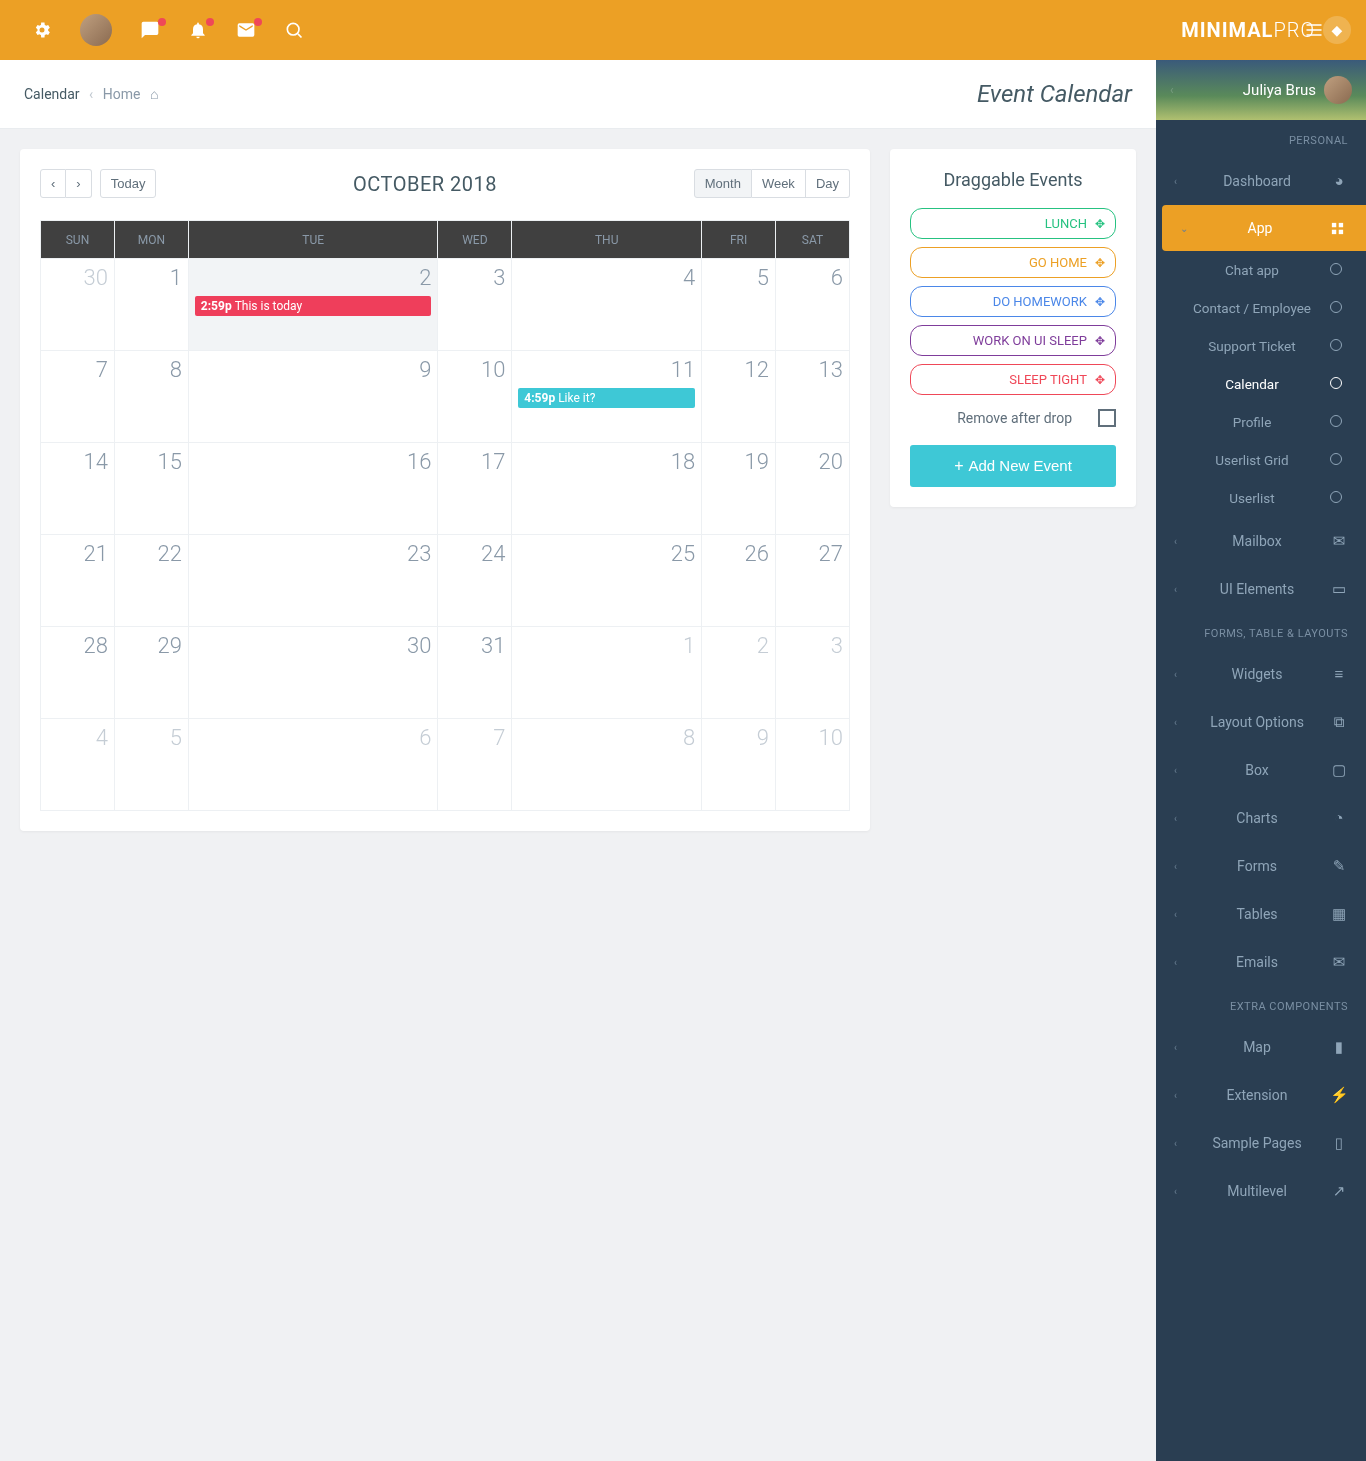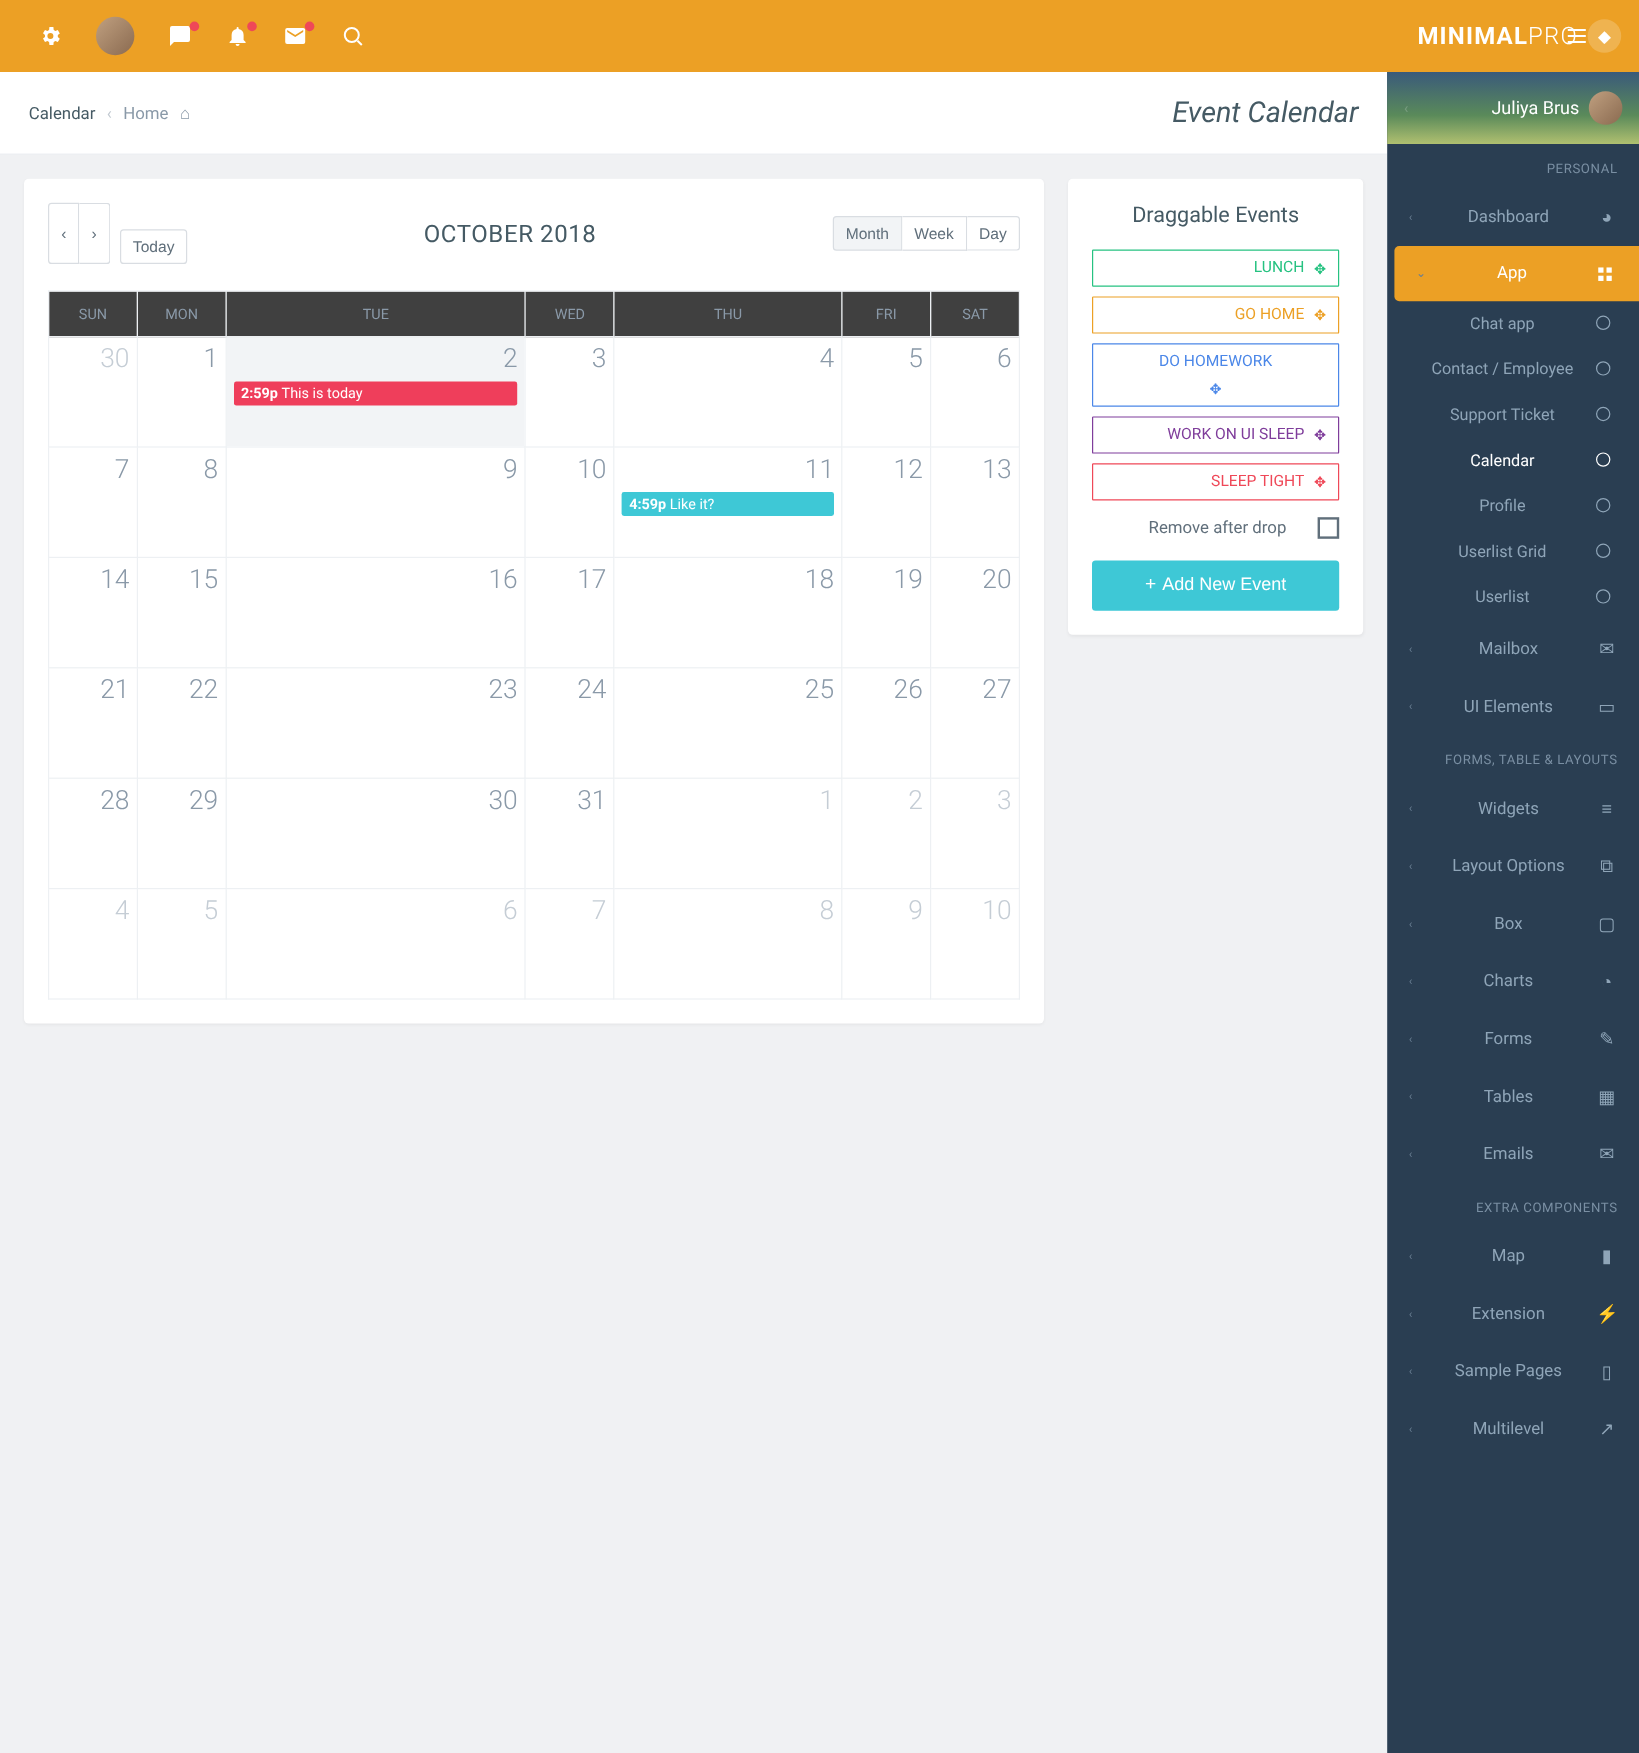--- a/index.html
+++ b/index.html
@@ -51,39 +51,39 @@
 .content { padding:20px; display:flex; gap:20px; align-items:flex-start; }
 .box { background:#fff; border-radius:4px; box-shadow:0 1px 3px rgba(0,0,0,.05); }
 .cal-box { flex:1; padding:20px; }
 .side-box { width:246px; padding:20px; }
 .cal-toolbar { display:flex; align-items:center; justify-content:space-between; margin-bottom:22px; }
 .btn-group { display:inline-flex; }
 .btn { background:#fff; border:1px solid #d9dde2; padding:6px 10px; font-size:13px; color:#606f7b; cursor:pointer; }
 .btn-group .btn + .btn { border-left:none; }
 .btn:first-child { border-radius:3px 0 0 3px; }
 .btn:last-child { border-radius:0 3px 3px 0; }
-.btn.single { border-radius:3px;margin-top:22px; }
+.btn.single { border-radius:3px; }
 .btn.active { background:#f2f4f6; }
 .cal-title { font-size:20px; color:#455a64; letter-spacing:.5px; }
 .cal-grid { width:100%; border-collapse:collapse; border:1px solid #edf0f3; }
 .cal-grid th { background:#404040; height:38px; font-size:12px; font-weight:400; color:#8a99a8; border:1px solid #edf0f3; }
 .cal-grid td { border:1px solid #edf0f3; height:92px; vertical-align:top; padding:6px; position:relative; }
 .day-num { text-align:right; font-size:22px; color:#8a99a8; font-weight:300; }
 .day-num.other { color:#c5cdd5; }
 .cal-grid td.today { background:#f2f4f6; }
 .event { font-size:12px; color:#fff; padding:3px 6px; border-radius:2px; margin-top:6px; white-space:nowrap; overflow:hidden; }
 .ev-red { background:#ef3e5b; }
 .ev-teal { background:#3ec8d6; }
 .event b { font-weight:700; margin-right:3px; }
 .side-box h3 { font-size:18px; font-weight:400; color:#455a64; text-align:center; margin-bottom:18px; }
-.drag-ev { border:1px solid; padding:7px 10px; font-size:13px; border-radius:1px; margin-bottom:8px; display:flex; justify-content:flex-end; align-items:center; gap:8px; cursor:move; }
+.drag-ev { border:1px solid; padding:7px 10px; font-size:13px; border-radius:12px; margin-bottom:8px; display:flex; justify-content:flex-end; align-items:center; gap:8px; cursor:move; }
 .drag-ev .chip-ico { font-size:12px; }
 .c-green { color:#26c281; border-color:#26c281; }
 .c-orange { color:#eca025; border-color:#eca025; }
-.c-blue { color:#4b87e8; border-color:#4b87e8;flex-direction:column; }
+.c-blue { color:#4b87e8; border-color:#4b87e8; }
 .c-purple { color:#7f3d9b; border-color:#7f3d9b; }
 .c-red { color:#ef4858; border-color:#ef4858;padding-left:32px; }
 .remove-row { display:flex; justify-content:flex-end; align-items:center; gap:26px; font-size:14px; color:#606f7b; margin:14px 0 18px; }
 .chk { width:18px; height:18px; border:2px solid #606f7b; cursor:pointer; }
 .add-btn { width:100%; background:#3ec8d6; color:#fff; border:none; padding:12px; font-size:15px; border-radius:3px; cursor:pointer; }
 .add-btn .plus { font-size:16px; margin-right:5px; }
 svg { display:block; }
 </style>
 </head>
 <body>

